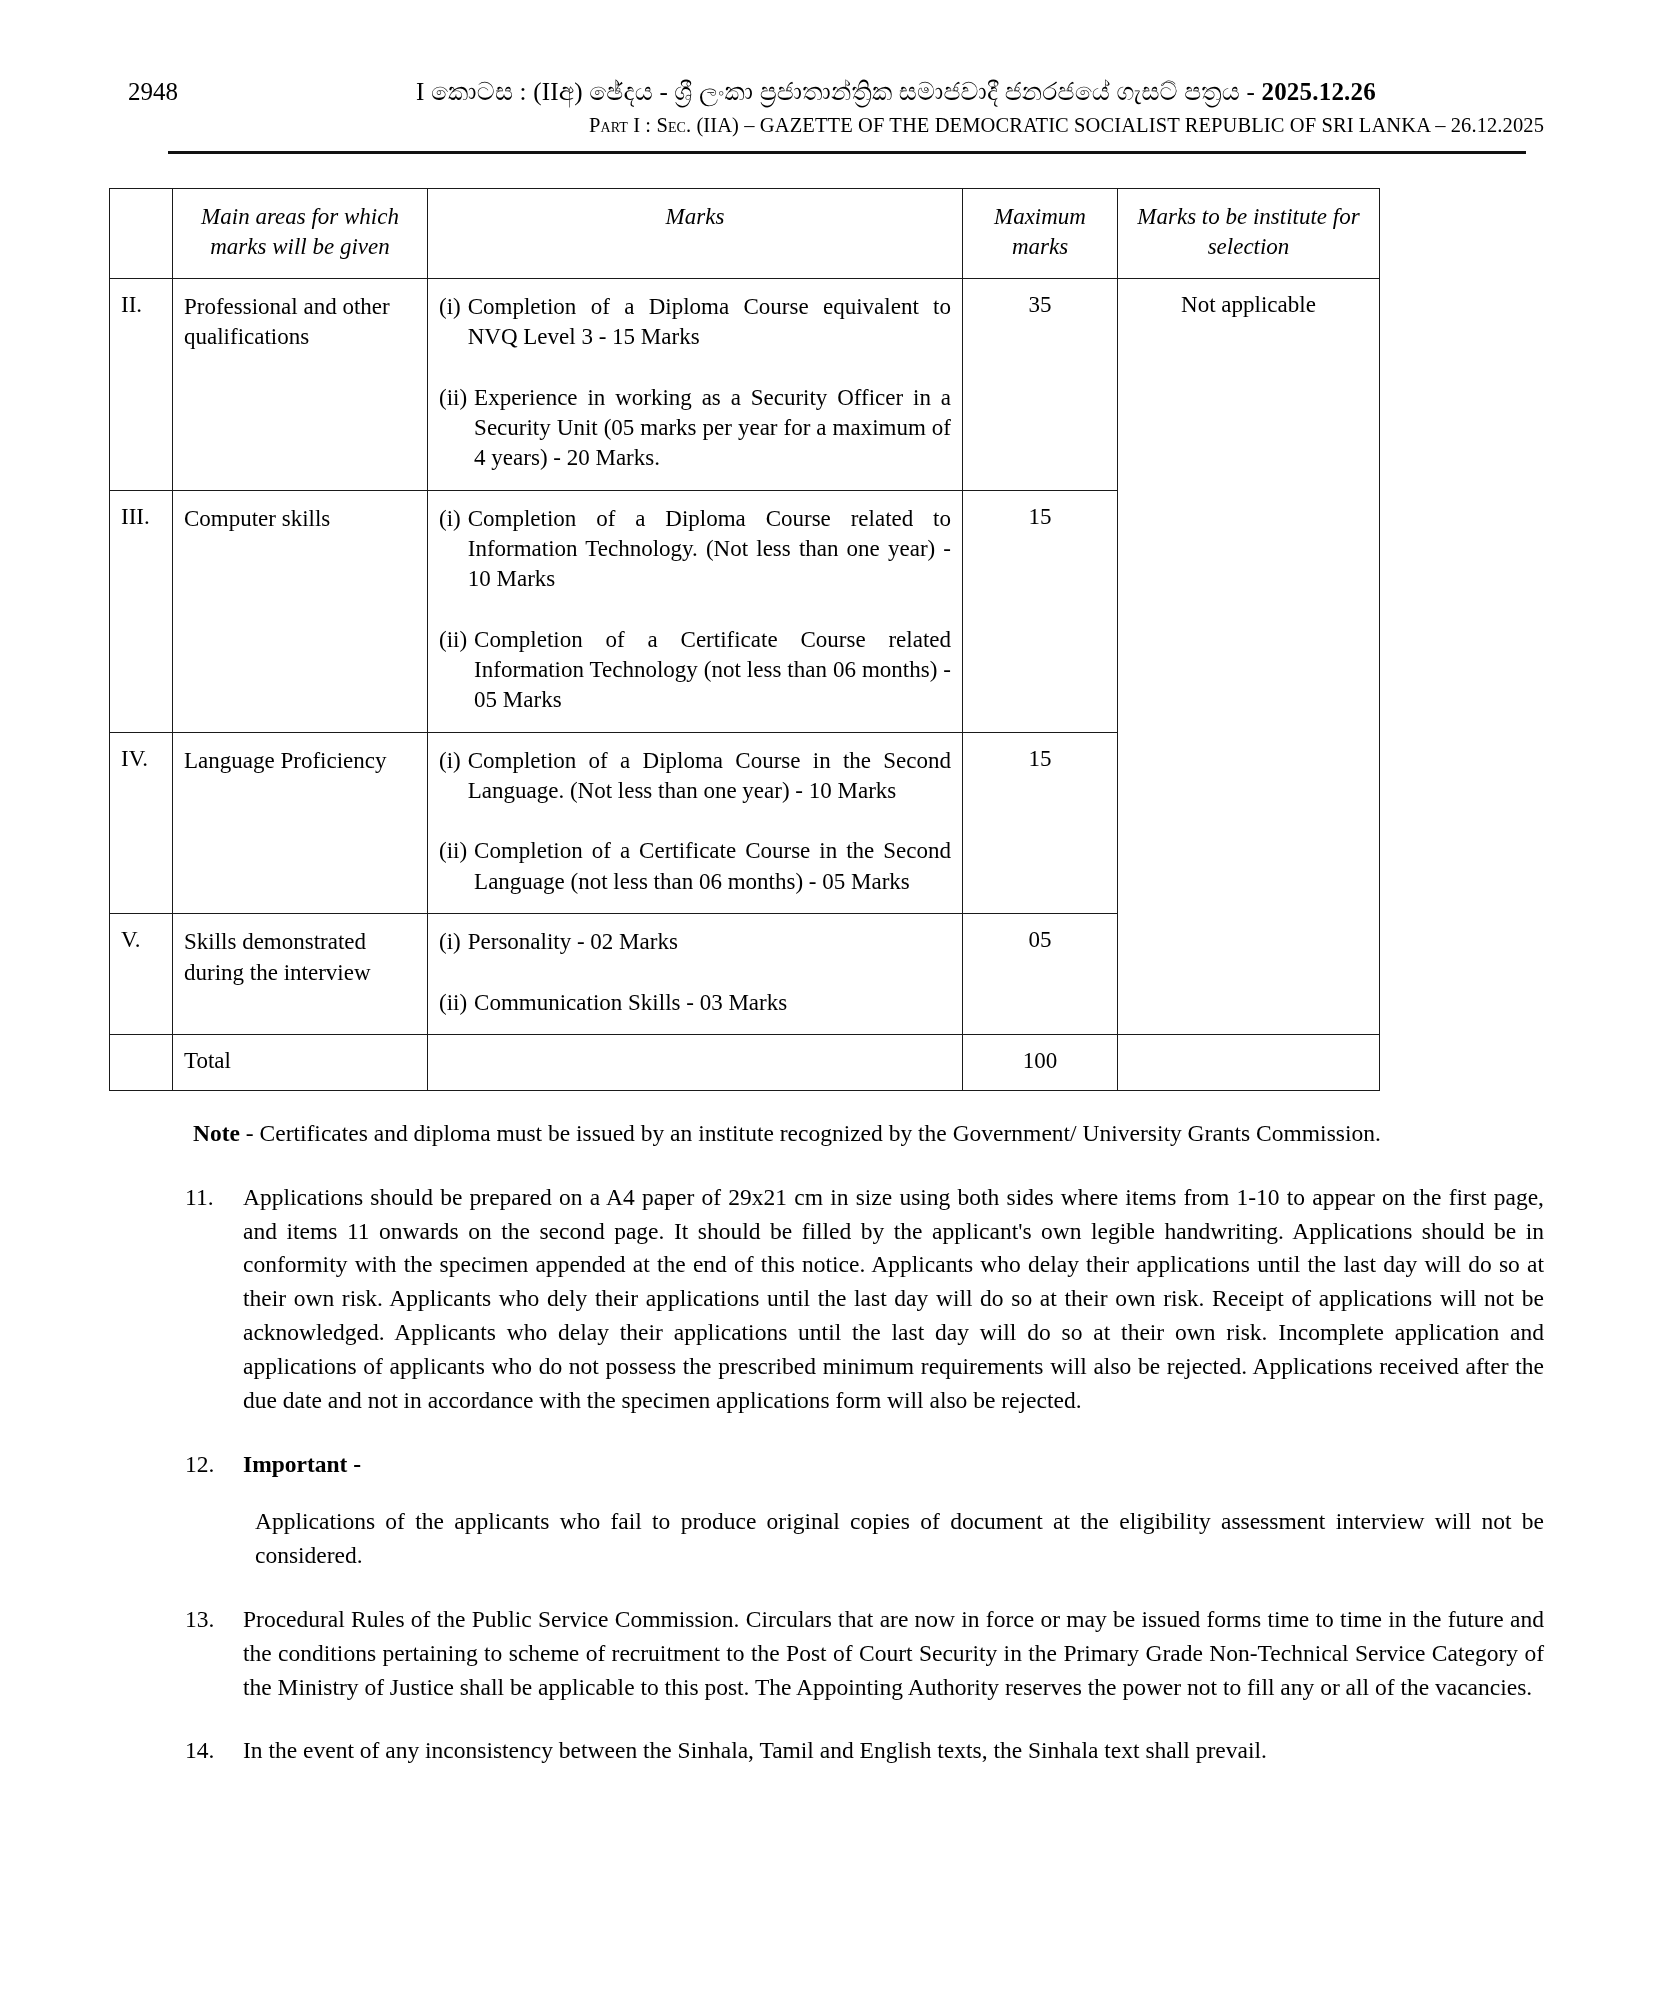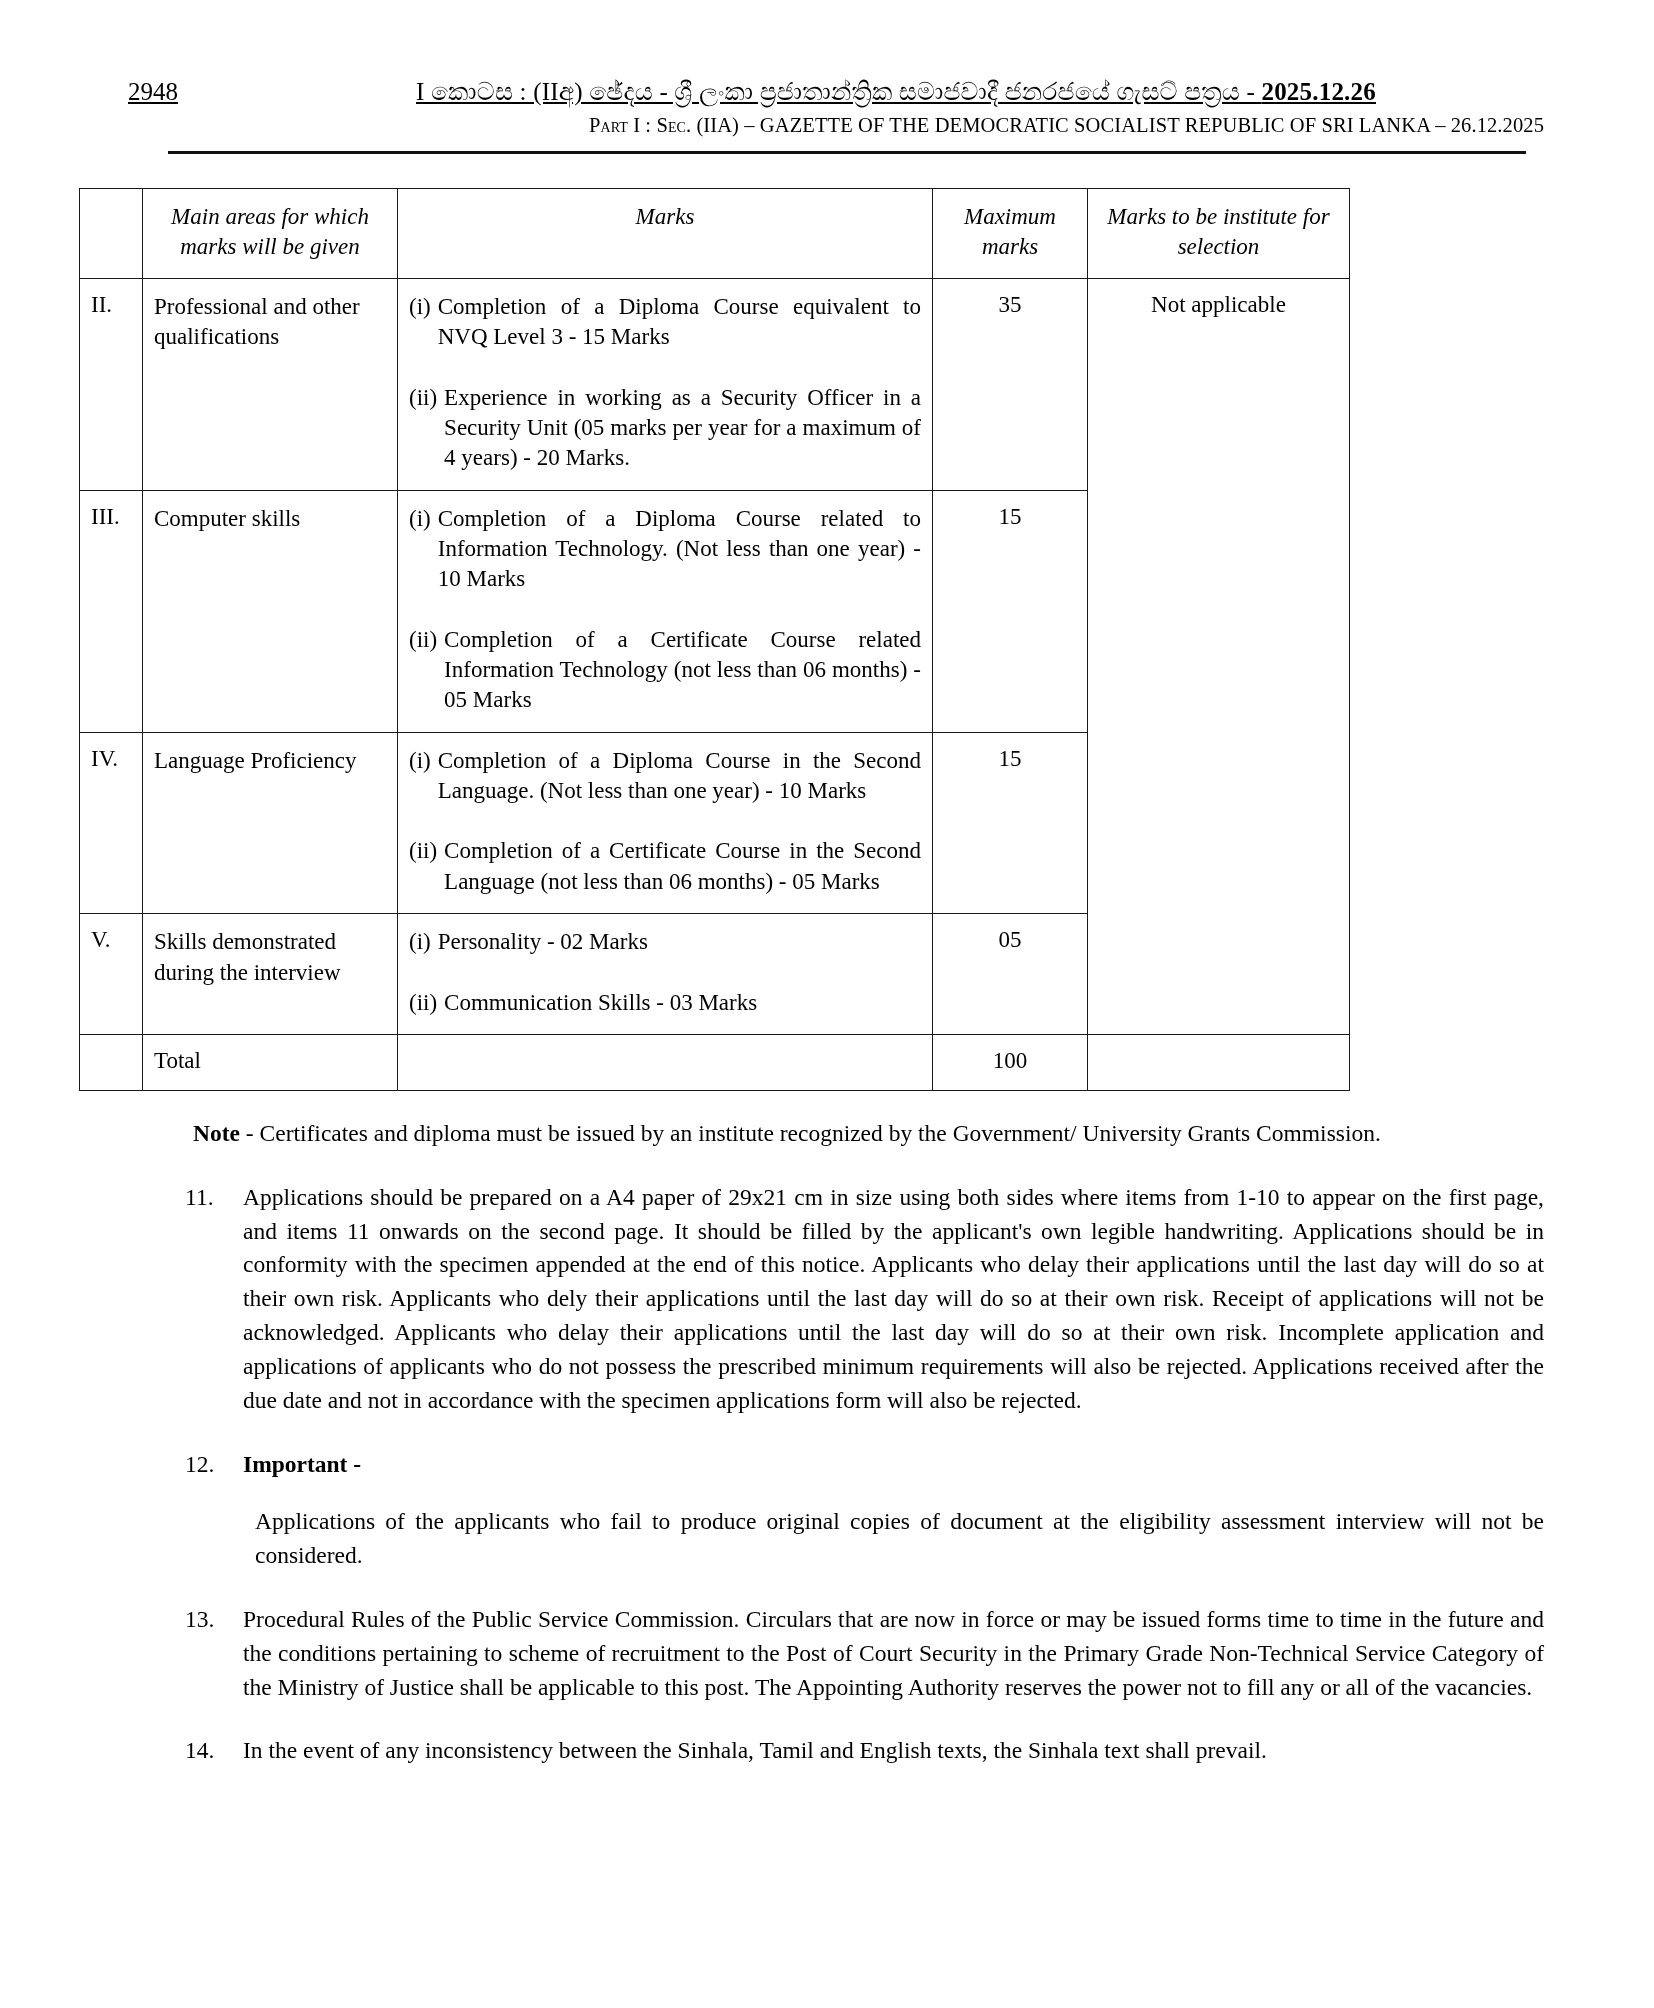--- a/index.html
+++ b/index.html
@@ -25,21 +25,20 @@
   
   .header {
     padding-top: 78px;
   }
   .hdr-line1 {
     display: flex;
     align-items: baseline;
     justify-content: flex-start;
     padding-left: 128px;
     padding-right: 110px;
-    text-decoration: underline;
   }
   .page-number {
     font-size: 25px;
     font-family: "Liberation Serif", serif;
     width: 120px;
     flex: 0 0 auto;
   }
   .hdr-sinhala {
     flex: 1 1 auto;
     text-align: center;
@@ -63,21 +62,21 @@
     font-variant: small-caps;
   }
   .rule {
     margin: 14px 128px 0 168px;
     border-top: 3px solid #111;
   }
 
   
   .tbl-wrap {
     margin: 34px 0 0 0;
-    padding-left: 79px;
+    padding-left: 109px;
     padding-right: 110px;
   }
   table.marks {
     border-collapse: collapse;
     width: 1270px;
     table-layout: fixed;
     font-size: 23px;
   }
   table.marks td, table.marks th {
     border: 1.4px solid #1a1a1a;

